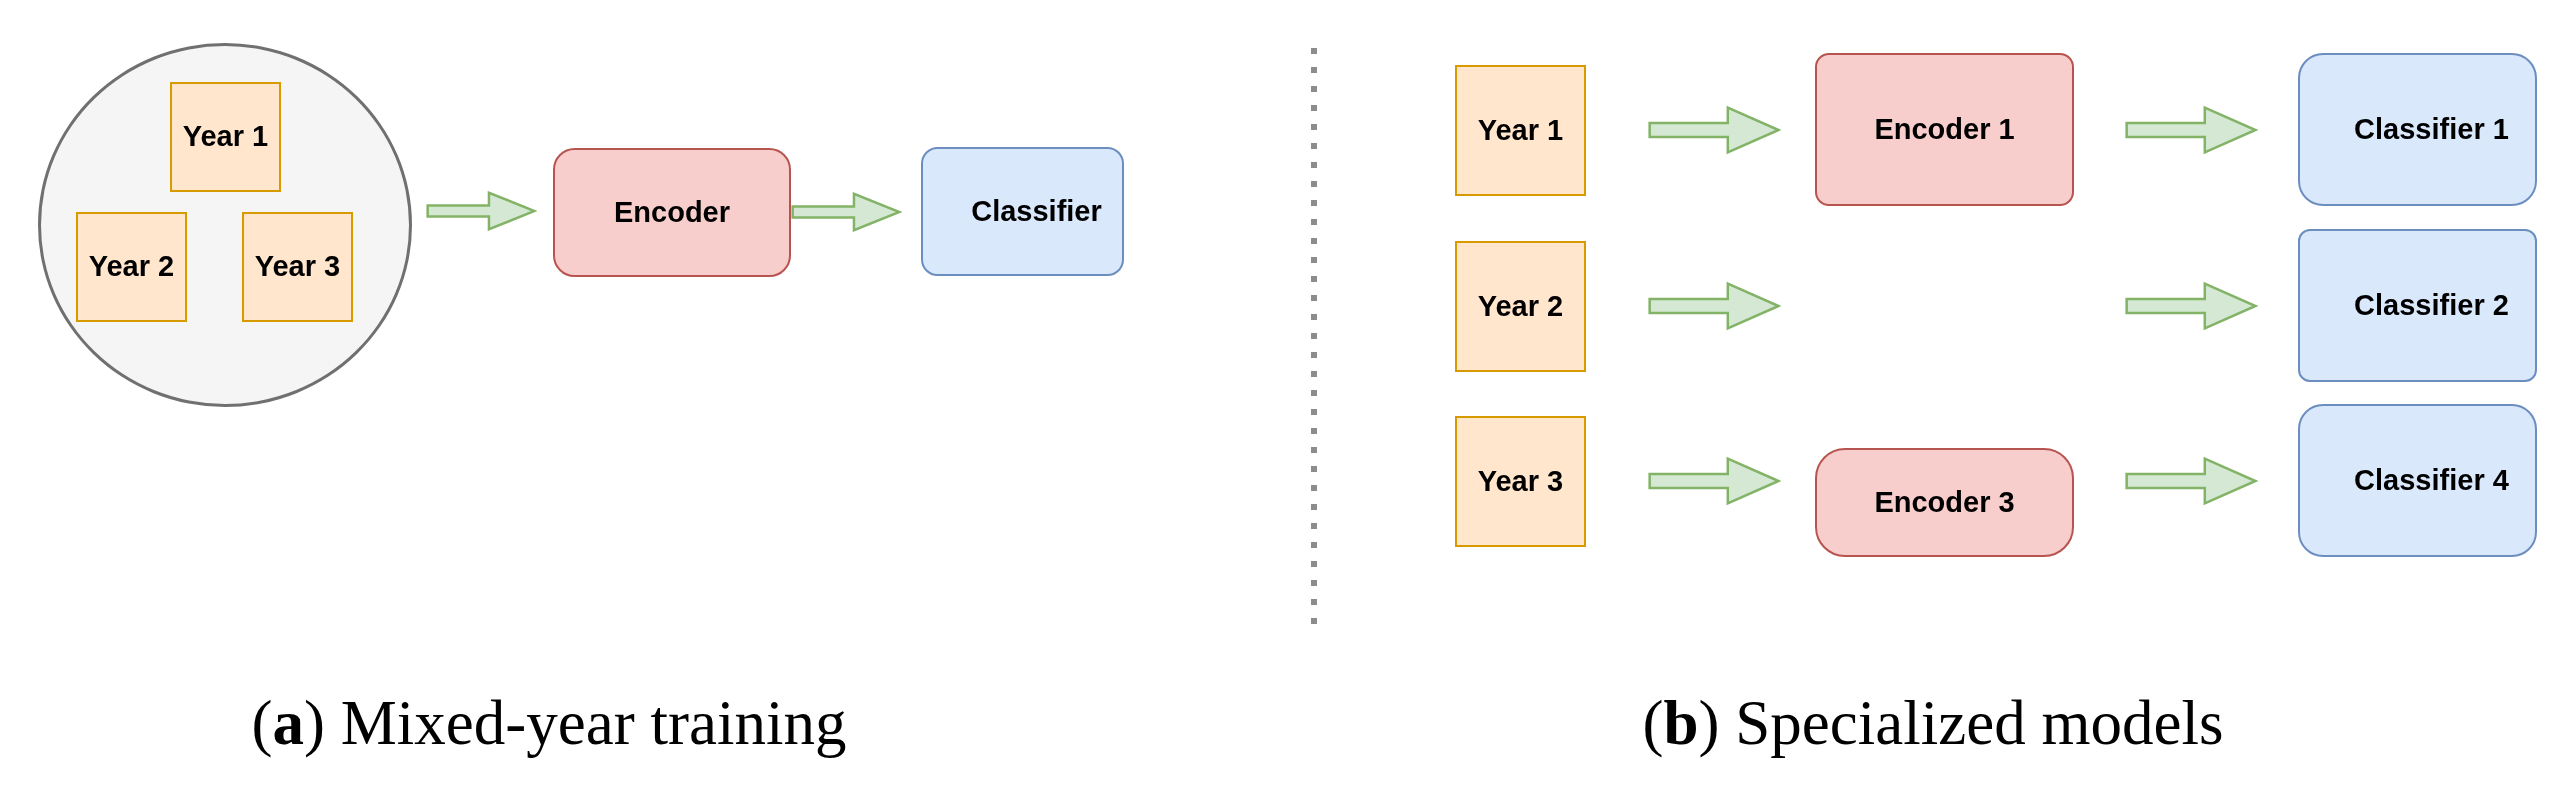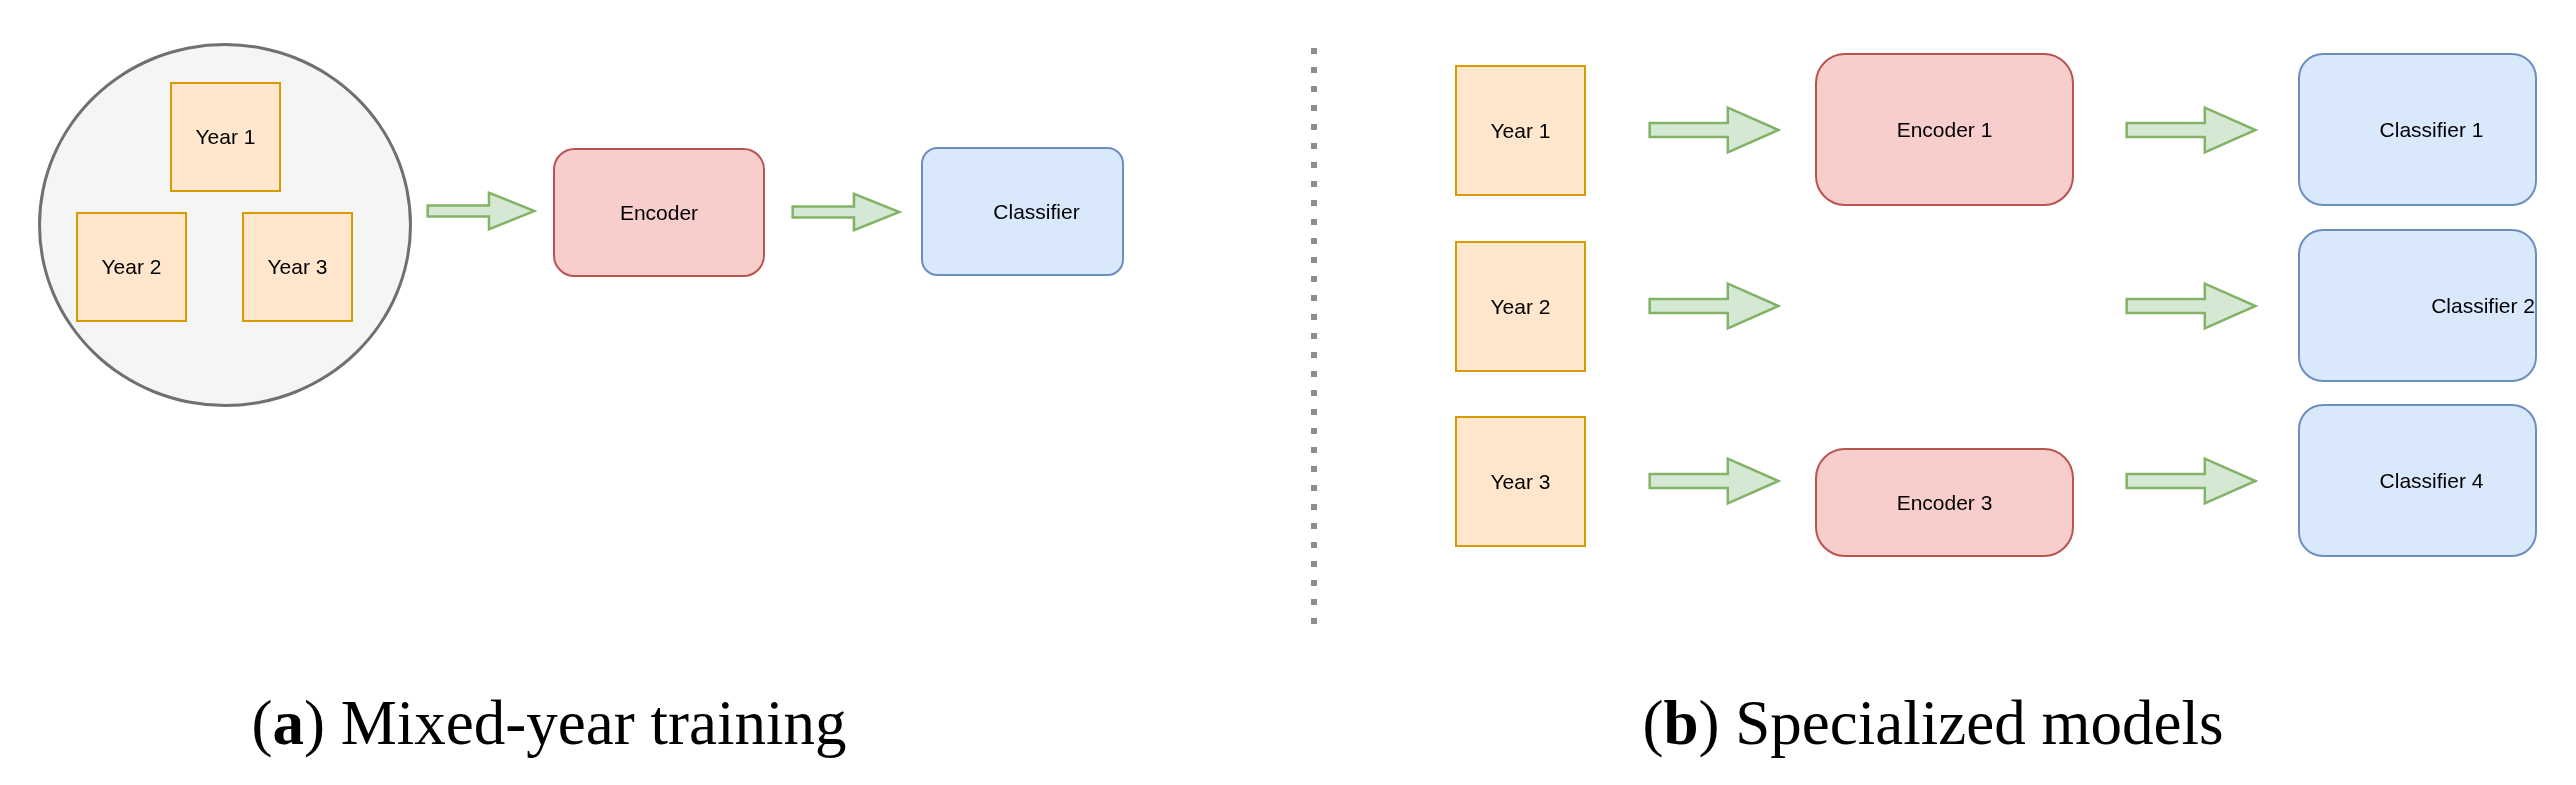--- a/index.html
+++ b/index.html
@@ -22,22 +22,23 @@
   .pool {
     background: var(--pool-fill, #F5F5F5);
     border: 3.3px solid var(--pool-stroke, #707070);
     border-radius: 50%;
   }
   .shape {
     display: flex;
     align-items: center;
     justify-content: center;
     text-align: center;
-    font-size: 21px;
+    font-size: 29px;
     line-height: 1.1;
+    font-weight: bold;
   }
   .year-box {
     background: var(--year-fill, #FFE6CC);
     border: 2.5px solid var(--year-stroke, #D79B00);
   }
   .encoder-box {
     background: var(--encoder-fill, #F8CECC);
     border: 2.5px solid var(--encoder-stroke, #B85450);
   }
   .classifier-box {
@@ -83,21 +84,21 @@
     <span>Year 2</span>
   </div>
   <div class="abs shape year-box" style="left:242px; top:212px; width:111px; height:110px;">
     <span>Year 3</span>
   </div>
 
   <svg class="abs flow-arrow" style="left:426px; top:191px;" width="111" height="40" viewBox="0 0 134 48">
     <polygon points="2,17.5 76,17.5 76,2 131,24 76,46 76,30.5 2,30.5"></polygon>
   </svg>
 
-  <div class="abs shape encoder-box" style="left:553px; top:148px; width:212px; height:129px; border-radius:21.6px;">
+  <div class="abs shape encoder-box" style="left:553px; top:148px; width:238px; height:129px; border-radius:21.6px;">
     <span>Encoder</span>
   </div>
 
   <svg class="abs flow-arrow" style="left:791px; top:192px;" width="111" height="40" viewBox="0 0 134 48">
     <polygon points="2,17.5 76,17.5 76,2 131,24 76,46 76,30.5 2,30.5"></polygon>
   </svg>
 
   <div class="abs caption" style="left:549px; top:687px;">
     <span>(</span><b>a</b><span>) Mixed-year training</span>
   </div>
@@ -107,40 +108,40 @@
   </div>
 
   <div class="abs divider" style="left:1311px; top:48px; height:589px;"></div>
 
   <div class="abs shape year-box" style="left:1455px; top:65px; width:131px; height:131px;">
     <span>Year 1</span>
   </div>
   <svg class="abs flow-arrow" style="left:1648px; top:105px;" width="133" height="50" viewBox="0 0 160 60">
     <polygon points="2,21.5 96,21.5 96,3 157,30 96,57 96,38.5 2,38.5"></polygon>
   </svg>
-  <div class="abs shape encoder-box" style="left:1815px; top:53px; width:259px; height:153px; border-radius:30px;justify-content:center;">
+  <div class="abs shape encoder-box" style="left:1815px; top:53px; width:259px; height:153px; border-radius:14px;justify-content:center;">
     <span>Encoder 1</span>
   </div>
   <svg class="abs flow-arrow" style="left:2125px; top:105px;" width="133" height="50" viewBox="0 0 160 60">
     <polygon points="2,21.5 96,21.5 96,3 157,30 96,57 96,38.5 2,38.5"></polygon>
   </svg>
   <div class="abs shape classifier-box" style="left:2298px; top:53px; width:239px; height:153px; border-radius:25px;">
     <span>Classifier 1</span>
   </div>
 
   <div class="abs shape year-box" style="left:1455px; top:241px; width:131px; height:131px;">
     <span>Year 2</span>
   </div>
   <svg class="abs flow-arrow" style="left:1648px; top:281px;" width="133" height="50" viewBox="0 0 160 60">
     <polygon points="2,21.5 96,21.5 96,3 157,30 96,57 96,38.5 2,38.5"></polygon>
   </svg>
   <svg class="abs flow-arrow" style="left:2125px; top:281px;" width="133" height="50" viewBox="0 0 160 60">
     <polygon points="2,21.5 96,21.5 96,3 157,30 96,57 96,38.5 2,38.5"></polygon>
   </svg>
-  <div class="abs shape classifier-box" style="left:2298px; top:229px; width:239px; height:153px; border-radius:25px;justify-content:flex-end;">
+  <div class="abs shape classifier-box" style="left:2298px; top:229px; width:239px; height:153px; border-radius:12px;">
     <span>Classifier 2</span>
   </div>
 
   <div class="abs shape year-box" style="left:1455px; top:416px; width:131px; height:131px;">
     <span>Year 3</span>
   </div>
   <svg class="abs flow-arrow" style="left:1648px; top:456px;" width="133" height="50" viewBox="0 0 160 60">
     <polygon points="2,21.5 96,21.5 96,3 157,30 96,57 96,38.5 2,38.5"></polygon>
   </svg>
   <div class="abs shape encoder-box" style="left:1815px; top:404px; width:259px; height:109px; border-radius:30px;margin-top:44px;">

